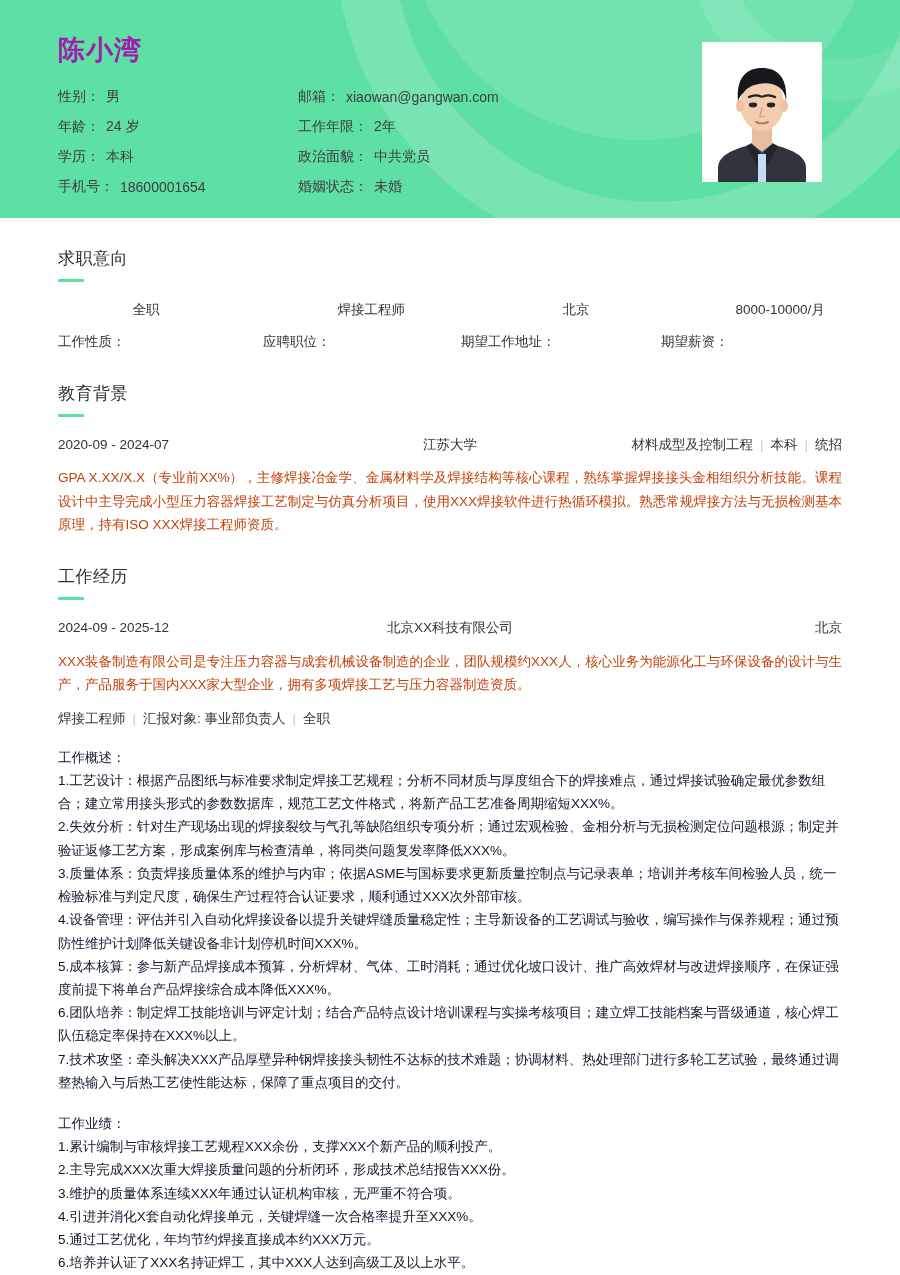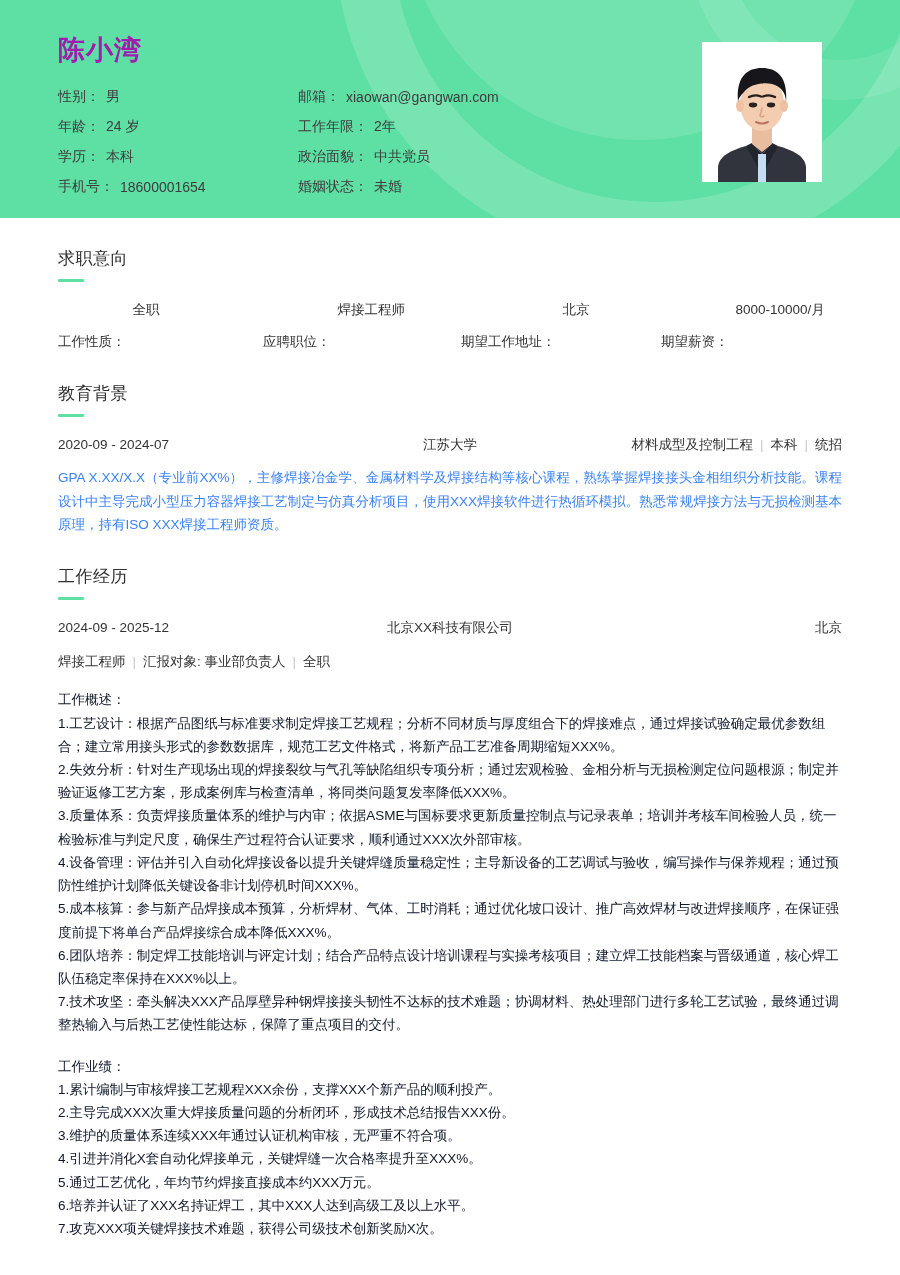--- a/index.html
+++ b/index.html
@@ -111,21 +111,21 @@
     line-height:1.6;
   }
   .eh-left { width:33.5%; text-align:left; }
   .eh-mid  { width:33%; text-align:center; }
   .eh-right{ width:33.5%; text-align:right; }
   .sep { color:#c9c9c9; padding:0 7px; font-weight:300; }
 
   .para {
     font-size:13.5px;
     line-height:1.72;
-    color:#3b82f6;
+    color:#c2410c;
     margin-top:11px;
     text-align:justify;
   }
 
   .role-line {
     font-size:13.5px;
     color:#333;
     margin-top:12px;
     line-height:1.6;
   }
@@ -266,20 +266,21 @@
     <div class="section">
       <div class="section-title">工作经历</div>
       <div class="section-rule"></div>
 
       <div class="entry-head">
         <div class="eh-left">2024-09 - 2025-12</div>
         <div class="eh-mid">北京XX科技有限公司</div>
         <div class="eh-right">北京</div>
       </div>
 
+      <div class="para">XXX装备制造有限公司是专注压力容器与成套机械设备制造的企业，团队规模约XXX人，核心业务为能源化工与环保设备的设计与生产，产品服务于国内XXX家大型企业，拥有多项焊接工艺与压力容器制造资质。</div>
 
       <div class="role-line">
         <span>焊接工程师</span><span class="sep">|</span><span>汇报对象: 事业部负责人</span><span class="sep">|</span><span>全职</span>
       </div>
 
       <div class="block">工作概述：
 1.工艺设计：根据产品图纸与标准要求制定焊接工艺规程；分析不同材质与厚度组合下的焊接难点，通过焊接试验确定最优参数组合；建立常用接头形式的参数数据库，规范工艺文件格式，将新产品工艺准备周期缩短XXX%。
 2.失效分析：针对生产现场出现的焊接裂纹与气孔等缺陷组织专项分析；通过宏观检验、金相分析与无损检测定位问题根源；制定并验证返修工艺方案，形成案例库与检查清单，将同类问题复发率降低XXX%。
 3.质量体系：负责焊接质量体系的维护与内审；依据ASME与国标要求更新质量控制点与记录表单；培训并考核车间检验人员，统一检验标准与判定尺度，确保生产过程符合认证要求，顺利通过XXX次外部审核。
 4.设备管理：评估并引入自动化焊接设备以提升关键焊缝质量稳定性；主导新设备的工艺调试与验收，编写操作与保养规程；通过预防性维护计划降低关键设备非计划停机时间XXX%。

